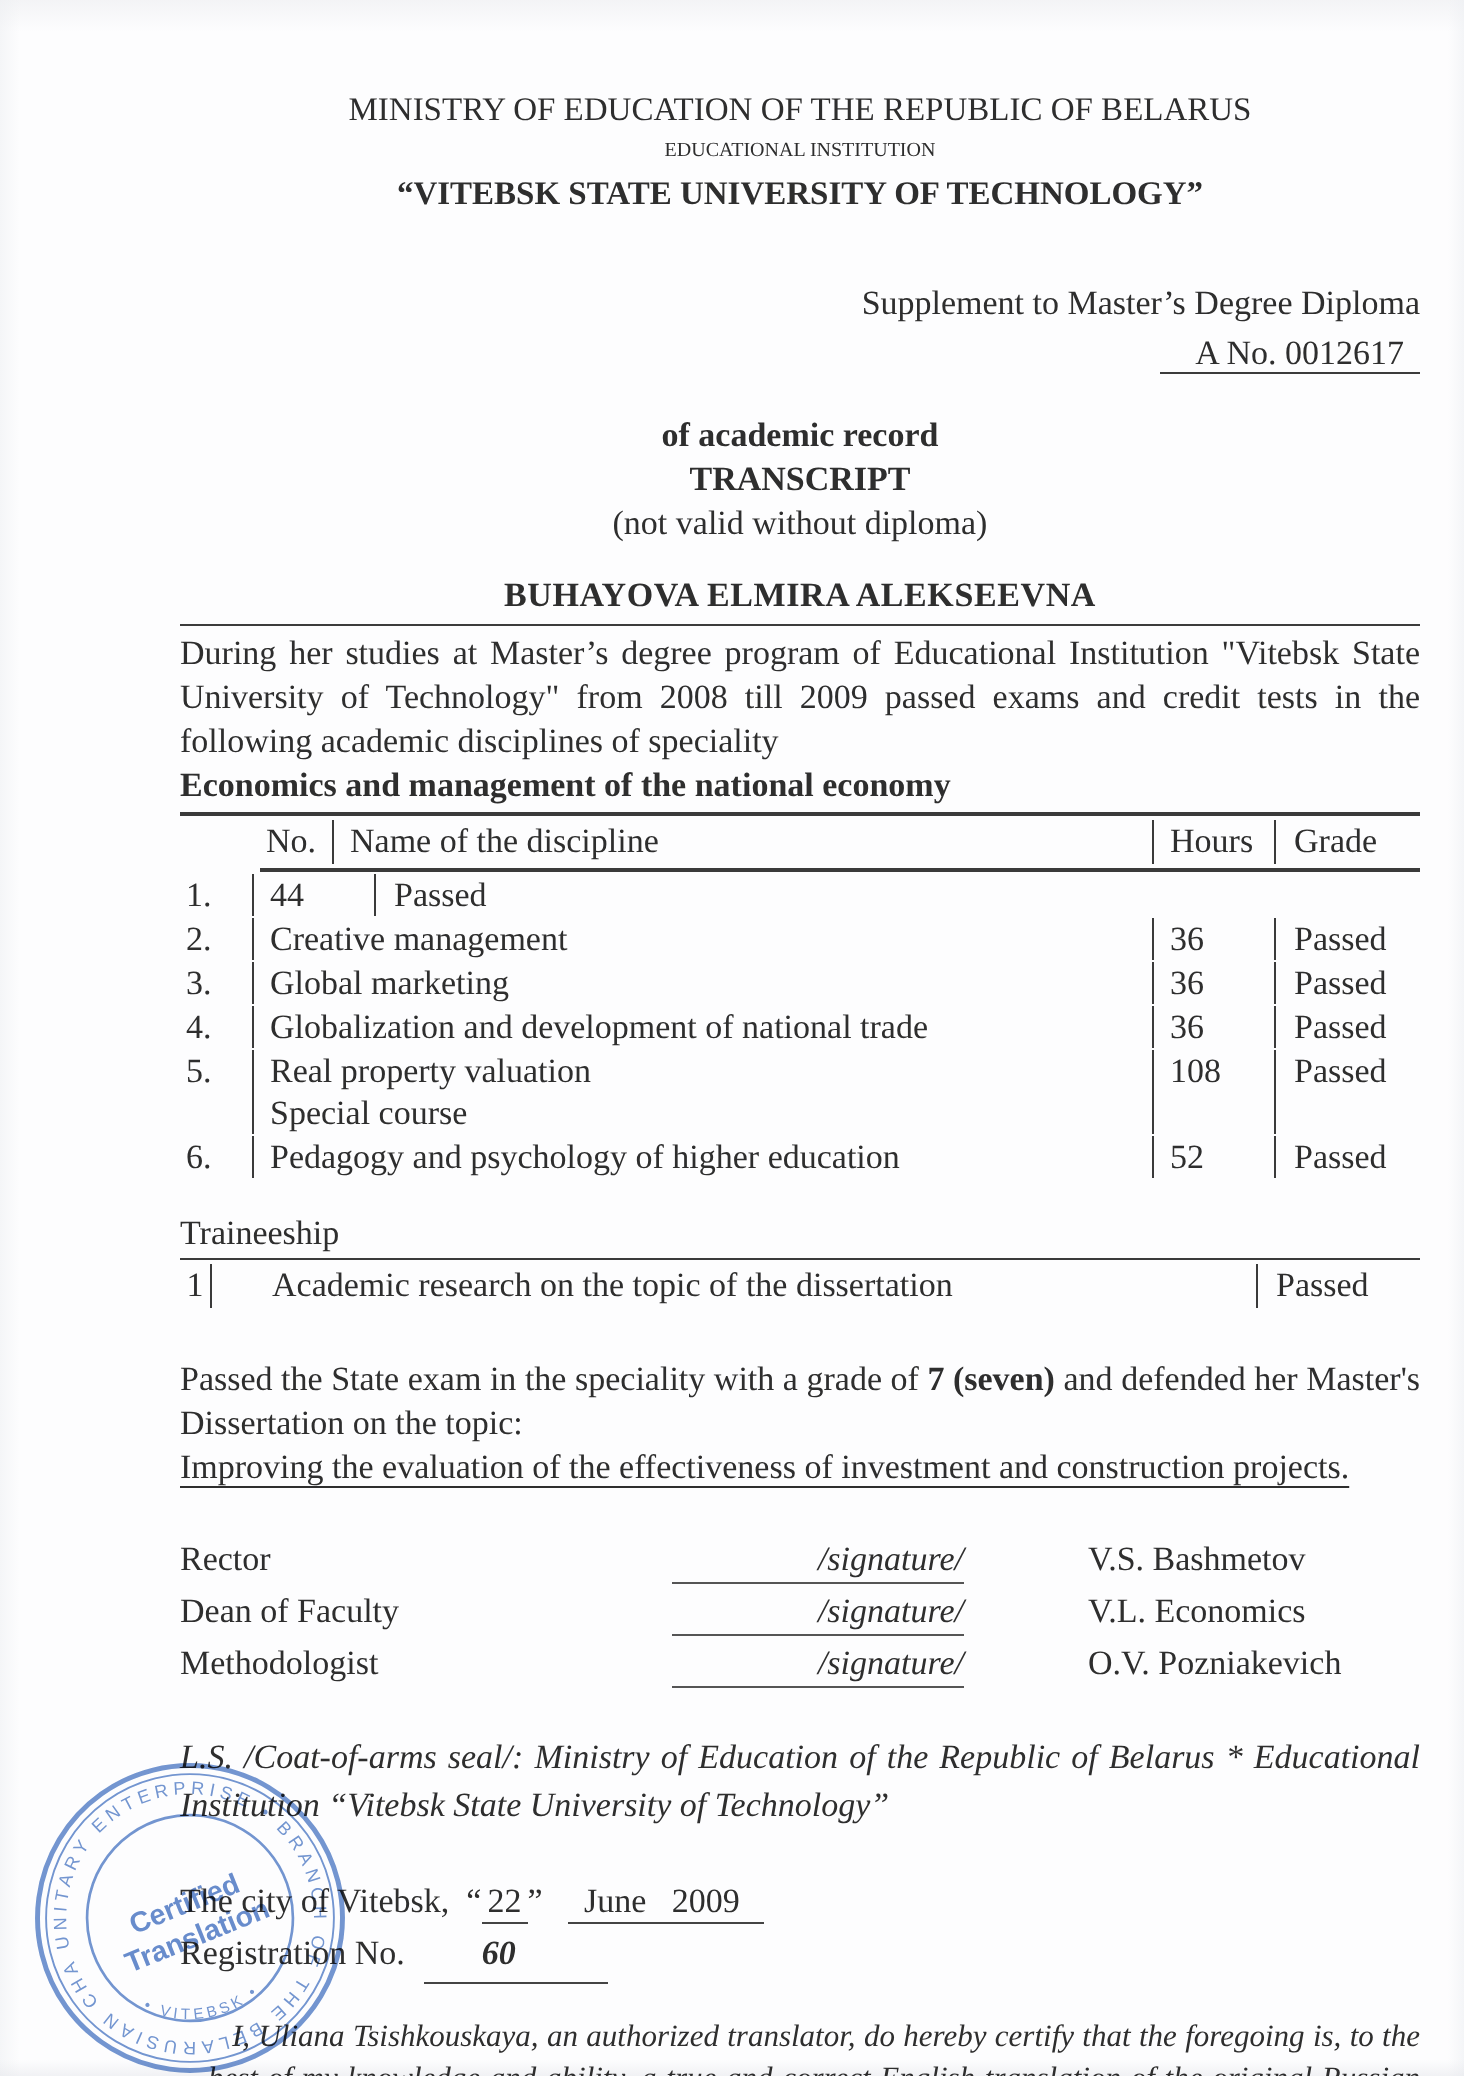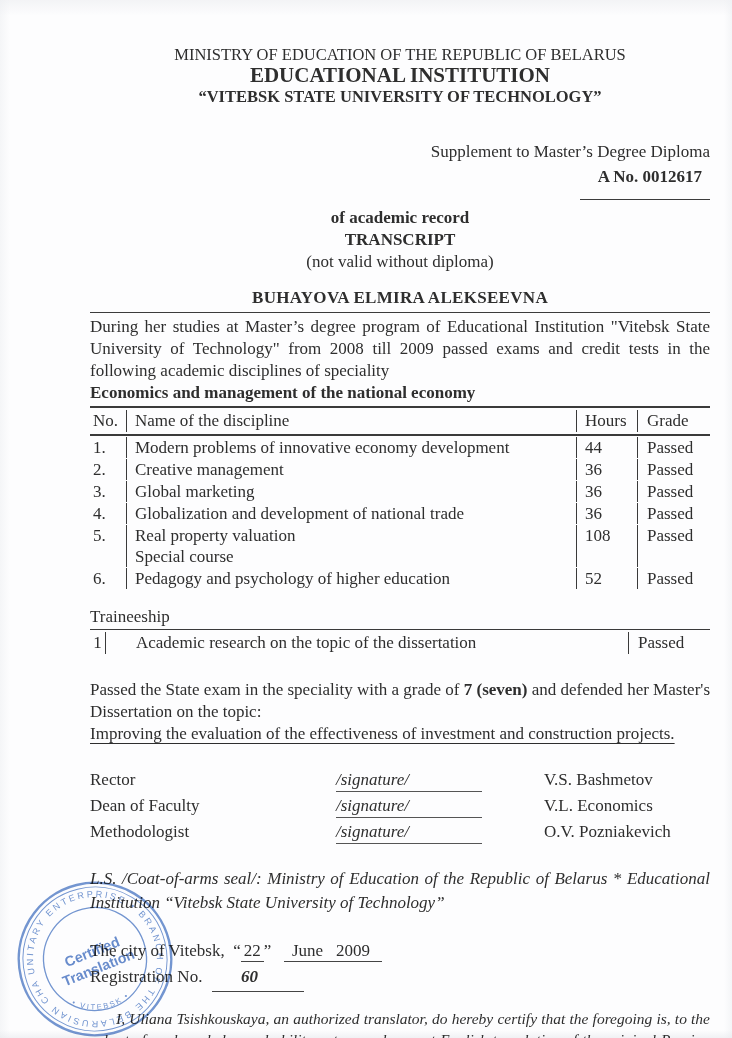--- a/index.html
+++ b/index.html
@@ -21,37 +21,37 @@
 
   .page{position:absolute;left:90px;top:0;width:620px;font-size:17px;line-height:22px;}
 
   .center{text-align:center;}
   .right{text-align:right;}
   .justify{text-align:justify;}
   .bold{font-weight:bold;}
 
   .hdr{margin-top:44px;}
   .hdr-line1{font-size:16.5px;line-height:21px;}
-  .hdr-line2{font-size:21px;line-height:21px;font-weight:bold;}
+  .hdr-line2{font-size:10px;line-height:21px;font-weight:normal;}
   .hdr-line3{font-size:16.5px;line-height:21px;font-weight:bold;text-align:center;}
 
   .supplement{margin-top:32px;line-height:25px;}
-  .dip-number{font-weight:bold;border-bottom:1.5px solid #3c3c3c;padding:0 8px 13px 18px;}
+  .dip-number{font-weight:normal;border-bottom:1.5px solid #3c3c3c;padding:0 8px 0 18px;}
 
   .doc-title{margin-top:18px;line-height:22px;}
 
   .student-name{margin-top:14px;font-weight:bold;text-align:center;
     border-bottom:1.5px solid #3c3c3c;padding-bottom:3px;letter-spacing:.3px;}
 
   .intro{margin-top:3px;}
   .speciality{font-weight:bold;}
 
   .tbl{margin-top:2px;border-top:2px solid #3a3a3a;}
   .tr{display:flex;line-height:21px;}
-  .tr-head{border-bottom:2px solid #3a3a3a;padding:2px 0;line-height:22px;}
+  .tr-head{border-bottom:2px solid #3a3a3a;padding:2px 0;line-height:22px;margin-left:40px;}
   .td{box-sizing:border-box;}
   .td-no{width:37px;border-right:1.4px solid #3a3a3a;padding-left:3px;}
   .td-name{flex:1;border-right:1.4px solid #3a3a3a;padding-left:8px;}
   .td-hours{width:61px;border-right:1.4px solid #3a3a3a;padding-left:8px;}
   .td-grade{width:72px;padding-left:9px;}
   .tr-body{padding-top:1px;}
   .tr-last{padding-bottom:4px;}
 
   .traineeship-label{margin-top:12px;line-height:24px;}
   .ttbl{border-top:1.5px solid #3a3a3a;}
@@ -59,21 +59,21 @@
   .tt-no{width:16px;box-sizing:border-box;text-align:center;border-right:1.4px solid #3a3a3a;}
   .tt-name{flex:1;padding-left:8px;margin-left:22px;}
   .tt-grade{width:82px;box-sizing:border-box;border-left:1.4px solid #3a3a3a;padding-left:9px;}
 
   .exam{margin-top:22px;}
   .u{text-decoration:underline;text-underline-offset:3.5px;}
 
   .sigs{margin-top:22px;}
   .sig-row{display:flex;line-height:26px;}
   .sig-role{width:246px;}
-  .sig-line{width:146px;height:24px;text-align:left;font-style:italic;
+  .sig-line{width:146px;height:24px;text-align:right;font-style:italic;
     border-bottom:1.2px solid #555;font-family:Liberation Serif, serif;}
   .sig-name{margin-left:62px;}
 
   .seal-note{margin-top:22px;font-style:italic;line-height:24px;}
 
   .city-line{margin-top:24px;line-height:24px;}
   .u2{border-bottom:1.2px solid #444;padding:0 3px 1px;}
   .u3{border-bottom:1.2px solid #444;padding:0 12px 1px 8px;}
   .reg-line{line-height:28px;}
   .reg-underline{display:inline-block;border-bottom:1.2px solid #444;width:92px;
@@ -120,21 +120,20 @@
 
   <div class="tbl">
     <div class="tr tr-head">
       <div class="td td-no">No.</div>
       <div class="td td-name">Name of the discipline</div>
       <div class="td td-hours">Hours</div>
       <div class="td td-grade">Grade</div>
     </div>
     <div class="tr tr-body">
       <div class="td td-no">1.</div>
-      <div class="td td-name">Modern problems of innovative economy development</div>
       <div class="td td-hours">44</div>
       <div class="td td-grade">Passed</div>
     </div>
     <div class="tr tr-body">
       <div class="td td-no">2.</div>
       <div class="td td-name">Creative management</div>
       <div class="td td-hours">36</div>
       <div class="td td-grade">Passed</div>
     </div>
     <div class="tr tr-body">

